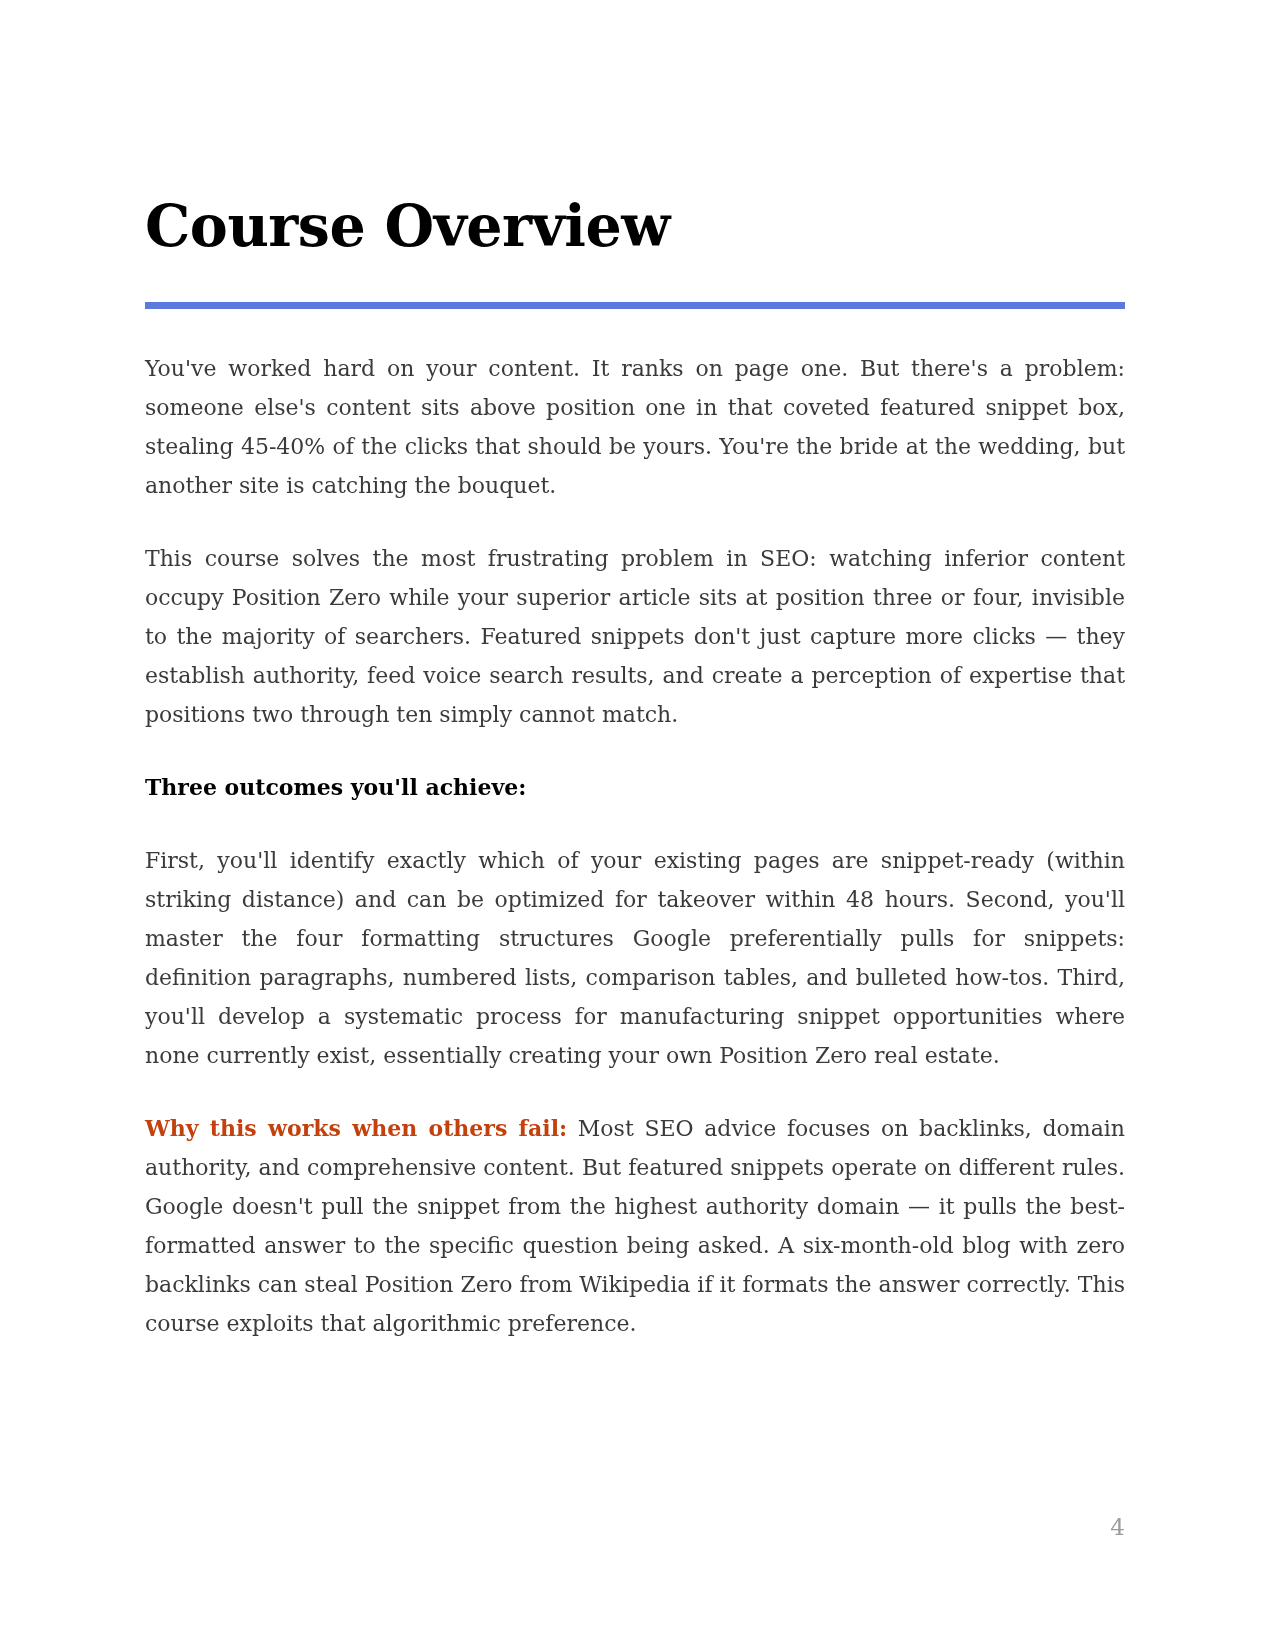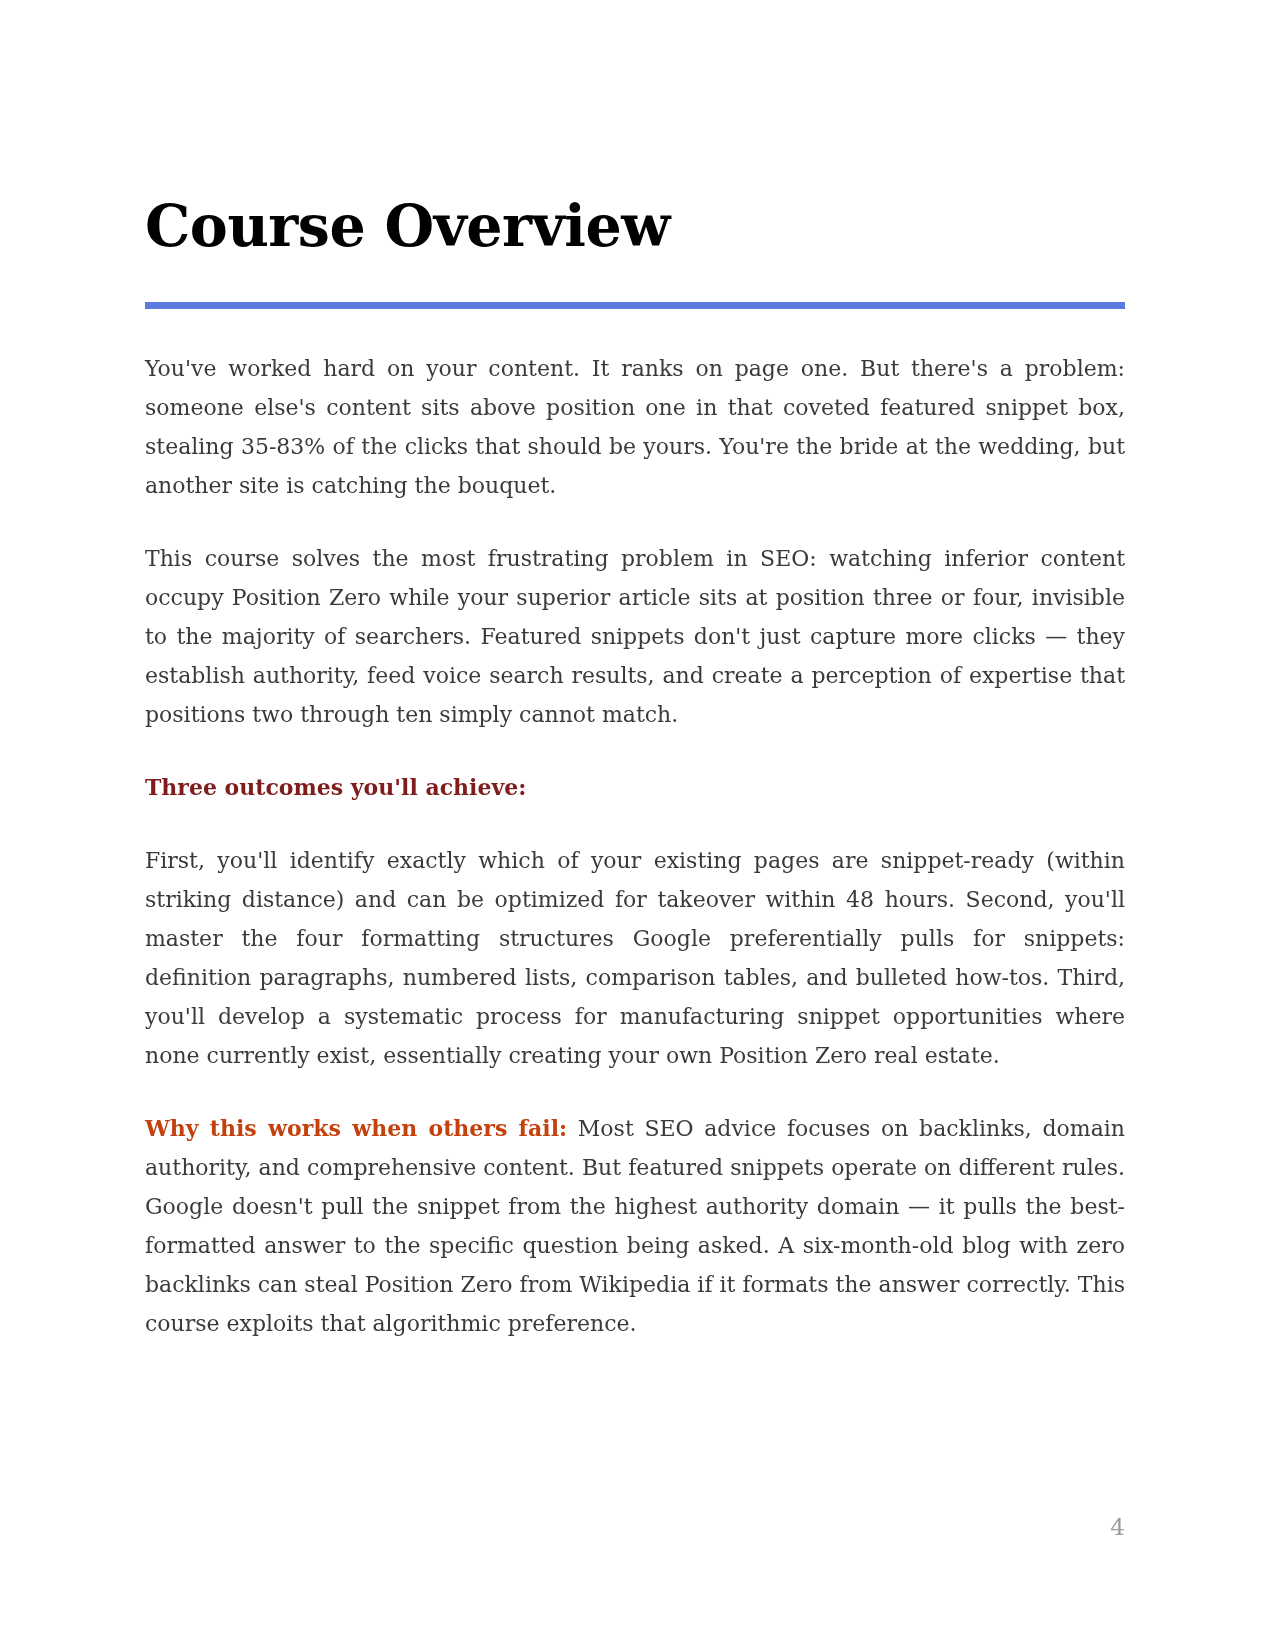--- a/index.html
+++ b/index.html
@@ -45,21 +45,21 @@
     text-align: justify;
   }
   .first-para {
     margin-top: 40px;
   }
   .sub-heading {
     margin: 34px 0 0 0;
     font-size: 22px;
     line-height: 39px;
     font-weight: 700;
-    color: #7f1d1d;
+    color: #000000;
     text-align: left;
   }
   .para-lead {
     font-weight: 700;
     color: #c2410c;
   }
   .page-number {
     position: absolute;
     top: 1512px;
     right: 150px;
@@ -72,21 +72,21 @@
 </head>
 <body>
 
 <div class="page">
   <div class="content">
 
     <h1 class="doc-title"><span>Course Overview</span></h1>
 
     <div class="title-rule" style="background-color: rgb(91, 122, 224);"></div>
 
-    <p class="body-para first-para">You've worked hard on your content. It ranks on page one. But there's a problem: someone else's content sits above position one in that coveted featured snippet box, stealing 35-83% of the clicks that should be yours. You're the bride at the wedding, but another site is catching the bouquet.</p>
+    <p class="body-para first-para">You've worked hard on your content. It ranks on page one. But there's a problem: someone else's content sits above position one in that coveted featured snippet box, stealing 45-40% of the clicks that should be yours. You're the bride at the wedding, but another site is catching the bouquet.</p>
 
     <p class="body-para">This course solves the most frustrating problem in SEO: watching inferior content occupy Position Zero while your superior article sits at position three or four, invisible to the majority of searchers. Featured snippets don't just capture more clicks — they establish authority, feed voice search results, and create a perception of expertise that positions two through ten simply cannot match.</p>
 
     <h3 class="sub-heading">Three outcomes you'll achieve:</h3>
 
     <p class="body-para">First, you'll identify exactly which of your existing pages are snippet-ready (within striking distance) and can be optimized for takeover within 48 hours. Second, you'll master the four formatting structures Google preferentially pulls for snippets: definition paragraphs, numbered lists, comparison tables, and bulleted how-tos. Third, you'll develop a systematic process for manufacturing snippet opportunities where none currently exist, essentially creating your own Position Zero real estate.</p>
 
     <p class="body-para"><strong class="para-lead">Why this works when others fail:</strong><span> Most SEO advice focuses on backlinks, domain authority, and comprehensive content. But featured snippets operate on different rules. Google doesn't pull the snippet from the highest authority domain — it pulls the best-formatted answer to the specific question being asked. A six-month-old blog with zero backlinks can steal Position Zero from Wikipedia if it formats the answer correctly. This course exploits that algorithmic preference.</span></p>
 
   </div>

